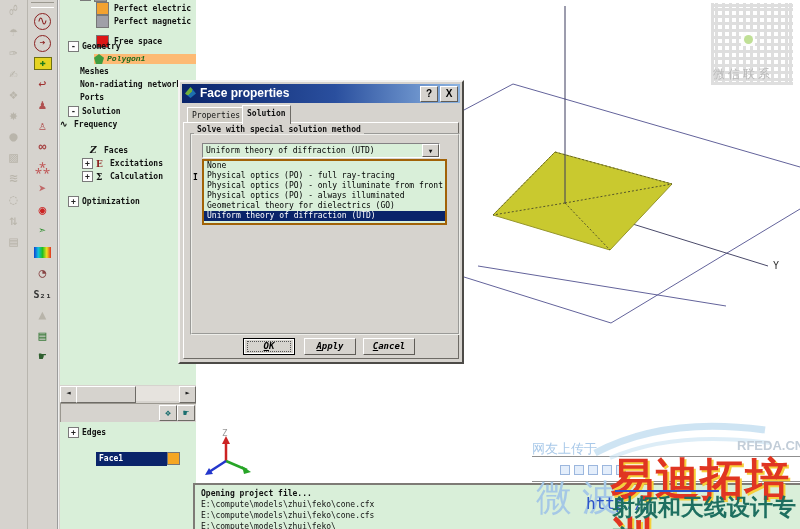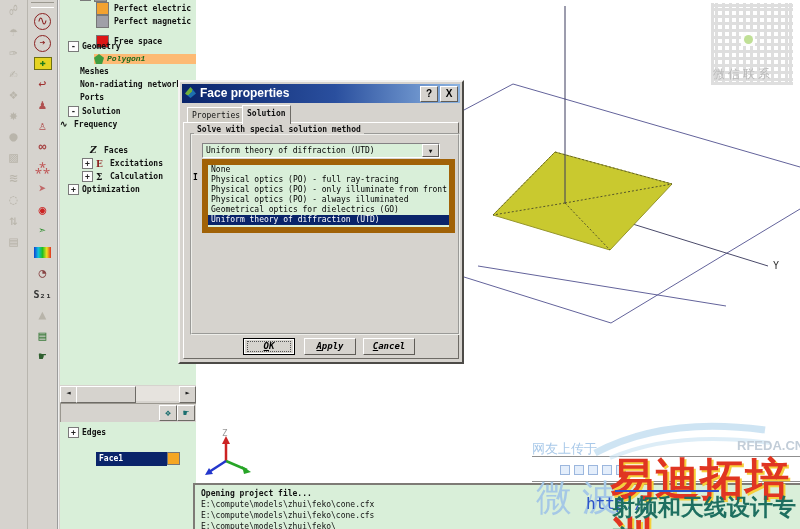--- a/index.html
+++ b/index.html
@@ -92,21 +92,21 @@
       border:1px solid;border-color:#fff #6e6b66 #6e6b66 #fff;z-index:2;}
   #groupbox{position:absolute;left:6px;top:10px;width:266px;height:198px;border:2px groove #eeeeea;}
   #group-label{position:absolute;left:10px;top:2px;background:#d6d3ce;padding:0 3px;
       font:bold 8px "DejaVu Sans Mono",monospace;color:#111;}
   #combo{position:absolute;left:18px;top:20px;width:238px;height:15px;background:#d9efd9;
       border:1px solid;border-color:#848284 #fff #fff #848284;font:8px "DejaVu Sans Mono",monospace;
       line-height:14px;padding-left:3px;color:#000;box-sizing:border-box;}
   #combo-arrow{position:absolute;right:0;top:0;bottom:0;width:15px;background:#d6d3ce;
       border:1px solid;border-color:#fff #5f5c57 #5f5c57 #fff;text-align:center;font-size:6px;line-height:12px;color:#111;}
   #droplist{position:absolute;left:18px;top:36px;width:241px;height:62px;background:#d9efd9;
-      border:6px solid #a16207;z-index:5;font:8px "DejaVu Sans Mono",monospace;color:#000;}
+      border:2px solid #a16207;z-index:5;font:8px "DejaVu Sans Mono",monospace;color:#000;}
   .opt{height:10px;line-height:10px;padding-left:3px;white-space:nowrap;overflow:hidden;}
   .opt.selected{background:#0a246a;color:#fff;}
   #partial-label{position:absolute;left:9px;top:50px;font:bold 8px "DejaVu Sans Mono",monospace;}
   .dbtn{position:absolute;top:215px;width:50px;height:15px;background:#d6d3ce;
       border:1px solid;border-color:#fff #5f5c57 #5f5c57 #fff;text-align:center;
       font:bold 9px "DejaVu Sans Mono",monospace;line-height:14px;color:#000;}
   .dbtn span{display:block;font-style:italic;}
   .dbtn span::first-letter{text-decoration:underline;}
   .dbtn.default{border:1px solid #000;box-shadow:0 0 0 1px #fff inset;}
   .dbtn.default::after{content:"";position:absolute;left:3px;right:3px;top:2px;bottom:2px;border:1px dotted #555;}
@@ -186,21 +186,21 @@
   </div>
   <div class="trow" style="top:145px;padding-left:30px;">
     <span class="ticon" style="font-style:italic;">Z</span><span>Faces</span>
   </div>
   <div class="trow" style="top:158px;padding-left:22px;">
     <span class="exp">+</span><span class="ticon" style="color:#8b1a1a;">E</span><span>Excitations</span>
   </div>
   <div class="trow" style="top:171px;padding-left:22px;">
     <span class="exp">+</span><span class="ticon">Σ</span><span>Calculation</span>
   </div>
-  <div class="trow" style="top:184px;padding-left:8px;">
+  <div class="trow" style="top:196px;padding-left:8px;">
     <span class="exp">+</span><span>Optimization</span>
   </div>
 </div>
 
 <div id="tree-hscroll" class="abs">
   <div class="sbtn" style="left:0;"><span>◄</span></div>
   <div class="sthumb"></div>
   <div class="sbtn" style="right:0;"><span>►</span></div>
 </div>
 
@@ -287,21 +287,21 @@
     <div id="partial-label">I</div>
     <div id="combo">
       <span>Uniform theory of diffraction (UTD)</span>
       <span id="combo-arrow">▼</span>
     </div>
     <div id="droplist">
       <div class="opt">None</div>
       <div class="opt">Physical optics (PO) - full ray-tracing</div>
       <div class="opt">Physical optics (PO) - only illuminate from front</div>
       <div class="opt">Physical optics (PO) - always illuminated</div>
-      <div class="opt">Geometrical optics for dielectrics (GO)</div>
+      <div class="opt">Geometrical theory for dielectrics (GO)</div>
       <div class="opt selected">Uniform theory of diffraction (UTD)</div>
     </div>
     <div class="dbtn default" style="left:59px;">
         <span>OK</span>
       </div>
     <div class="dbtn" style="left:120px;">
         <span>Apply</span>
       </div>
     <div class="dbtn" style="left:179px;">
         <span>Cancel</span>

